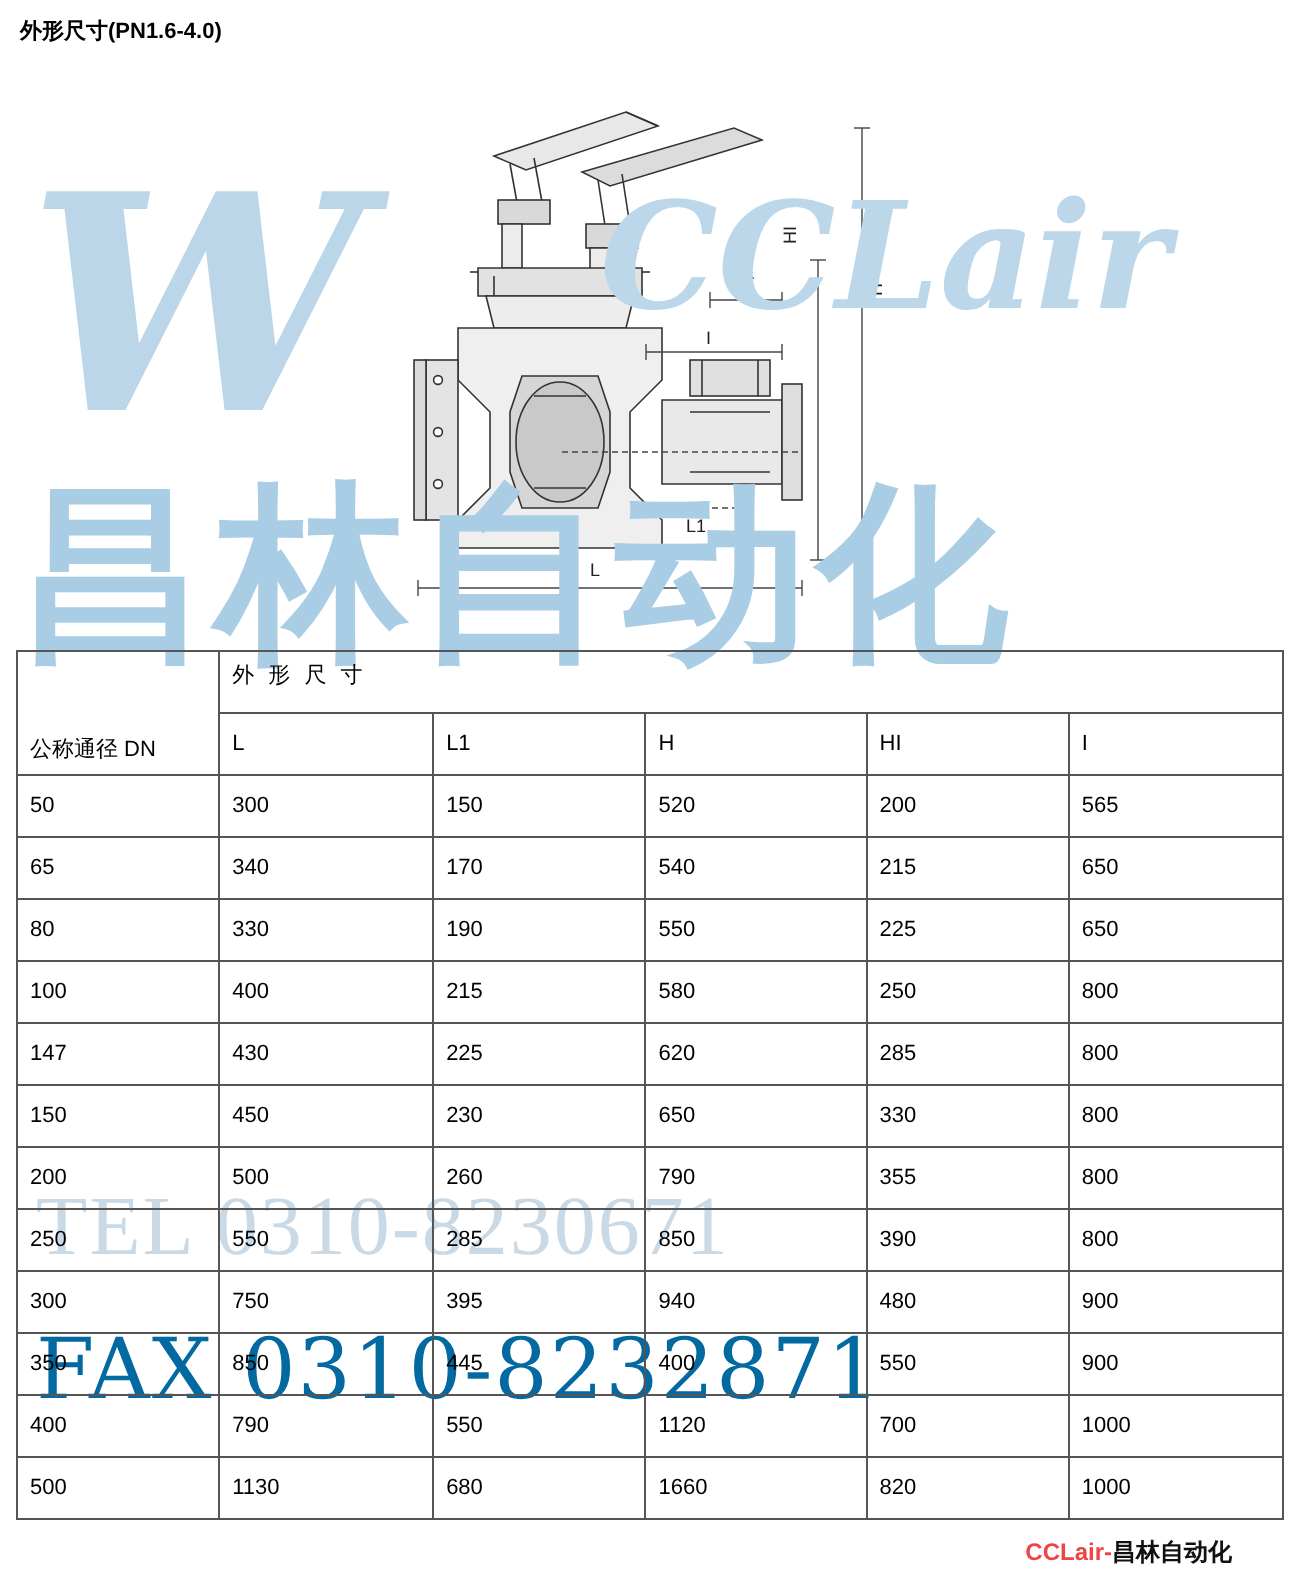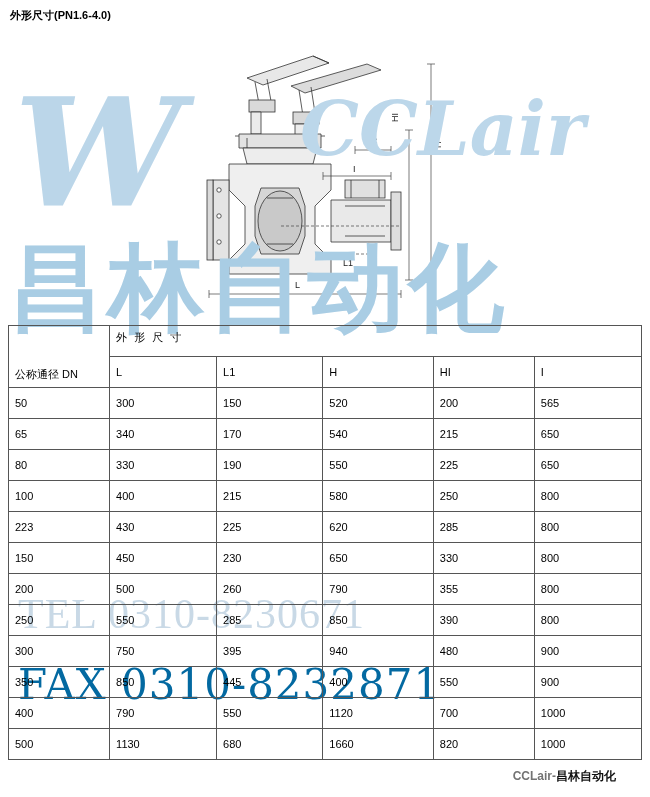--- a/index.html
+++ b/index.html
@@ -153,21 +153,21 @@
   
   .footer {
     position: absolute;
     right: 14px;
     top: 768px;
     font-size: 12px;
     font-weight: bold;
     z-index: 7;
     white-space: nowrap;
   }
-  .footer .brand-en { color: #737373; margin-left: 48px; }
+  .footer .brand-en { color: #ef4444; margin-left: 48px; }
   .footer .brand-cn { color: #111; }
 </style>
 </head>
 <body>
 
 <div id="page">
 
   <div class="page-title">外形尺寸(PN1.6-4.0)</div>
 
   <div class="drawing">
@@ -303,21 +303,21 @@
       </tr>
       <tr>
         <td>100</td>
         <td>400</td>
         <td>215</td>
         <td>580</td>
         <td>250</td>
         <td>800</td>
       </tr>
       <tr>
-        <td>223</td>
+        <td>147</td>
         <td>430</td>
         <td>225</td>
         <td>620</td>
         <td>285</td>
         <td>800</td>
       </tr>
       <tr>
         <td>150</td>
         <td>450</td>
         <td>230</td>

